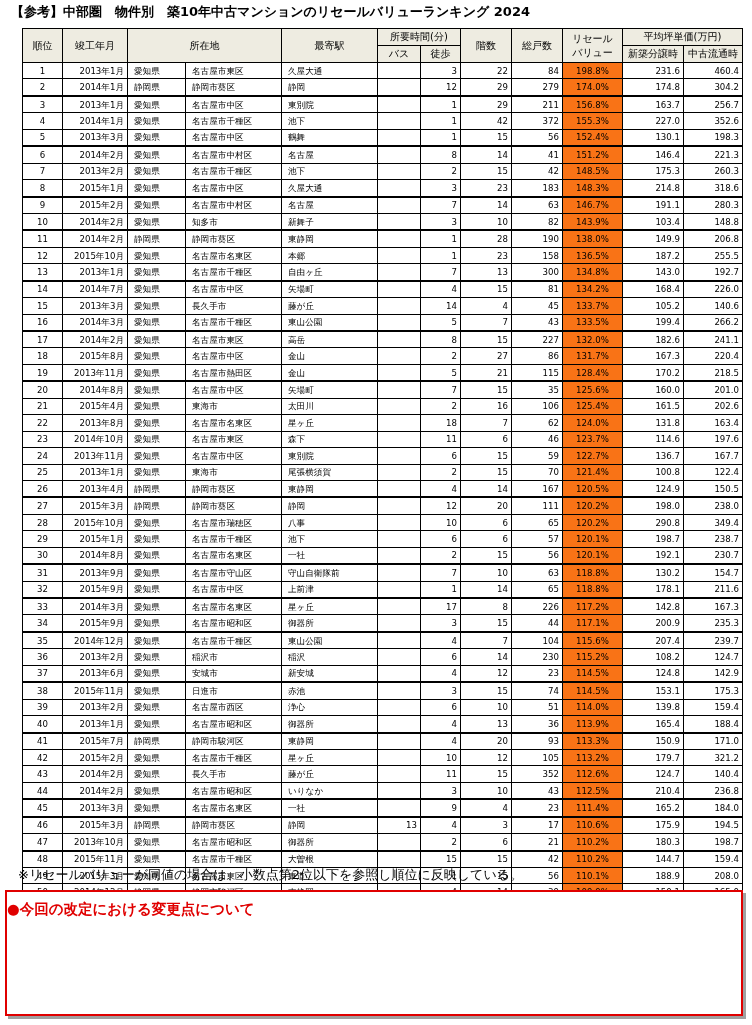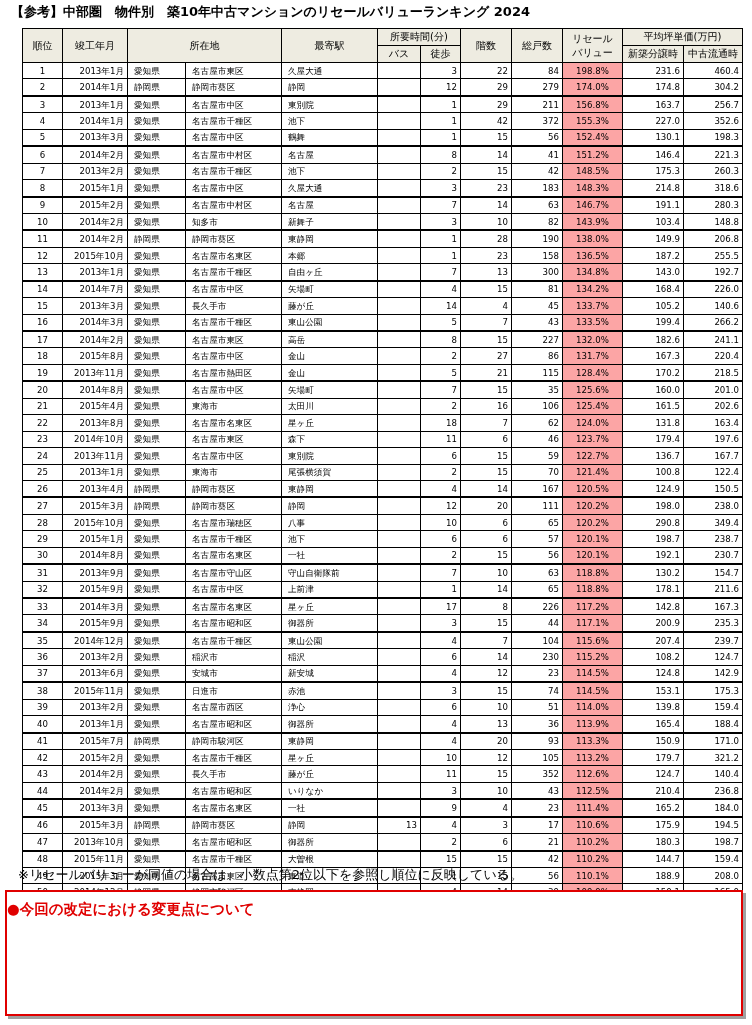--- a/index.html
+++ b/index.html
@@ -4,21 +4,21 @@
 <style>
   html, body { margin:0; padding:0; background:#ffffff; }
   body { width:752px; height:1025px; position:relative; font-family:"DejaVu Sans", sans-serif; color:#000; overflow:hidden; }
   .title { position:absolute; left:11px; top:3px; font-size:13px; font-weight:bold; letter-spacing:0px; white-space:nowrap; }
   table.rank { position:absolute; left:14px; top:28px; border-collapse:collapse; table-layout:fixed; width:720px; font-size:8.6px;margin-left:8px; }
   table.rank th { background:#eeece1; font-weight:normal; font-size:10px; border:1px solid #000; padding:0; height:16px; text-align:center; }
   table.rank td { border:1px solid #000; padding:0 3px; height:15.45px; line-height:14px; white-space:nowrap; overflow:hidden; }
   table.rank td.c { text-align:center; }
   table.rank td.r { text-align:right; }
   table.rank td.l { text-align:left; padding-left:6px; }
-  table.rank td.rv { background:#fca5a5; text-align:center; }
+  table.rank td.rv { background:#f97316; text-align:center; }
   table.rank tr.thick td { border-top:2px solid #000; }
   .note { position:absolute; left:18px; top:866px; font-size:13px; white-space:nowrap; }
   .box { position:absolute; left:5px; top:890px; width:734px; height:122px; border:2px solid #e00000; box-shadow:3px 3px 0 #a0a0a0; background:#fff; }
   .box-title { position:absolute; left:0; top:8px; color:#e00000; font-size:14.5px; font-weight:bold; white-space:nowrap; }
   .box-body { position:absolute; left:7px; top:27px; width:722px; font-size:13.8px; font-weight:bold; line-height:19.6px; }
 </style>
 </head>
 <body>
 
 <div class="title">【参考】中部圏　物件別　築10年中古マンションのリセールバリューランキング 2024</div>
@@ -370,21 +370,21 @@
         <td class="c">23</td>
         <td class="r">2014年10月</td>
         <td class="l">愛知県</td>
         <td class="l">名古屋市東区</td>
         <td class="l">森下</td>
         <td class="r"></td>
         <td class="r">11</td>
         <td class="r">6</td>
         <td class="r">46</td>
         <td class="rv">123.7%</td>
-        <td class="r">179.4</td>
+        <td class="r">114.6</td>
         <td class="r">197.6</td>
       </tr>
       <tr>
         <td class="c">24</td>
         <td class="r">2013年11月</td>
         <td class="l">愛知県</td>
         <td class="l">名古屋市中区</td>
         <td class="l">東別院</td>
         <td class="r"></td>
         <td class="r">6</td>

